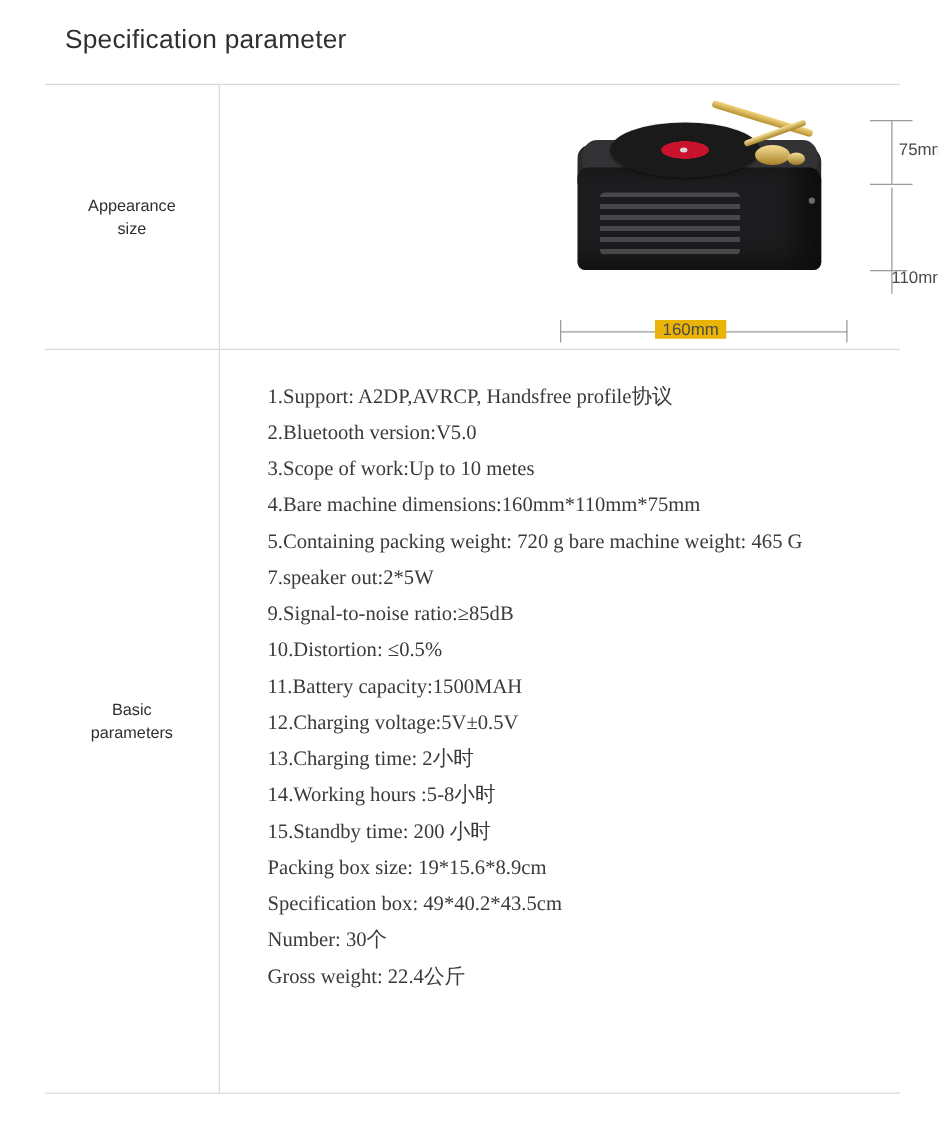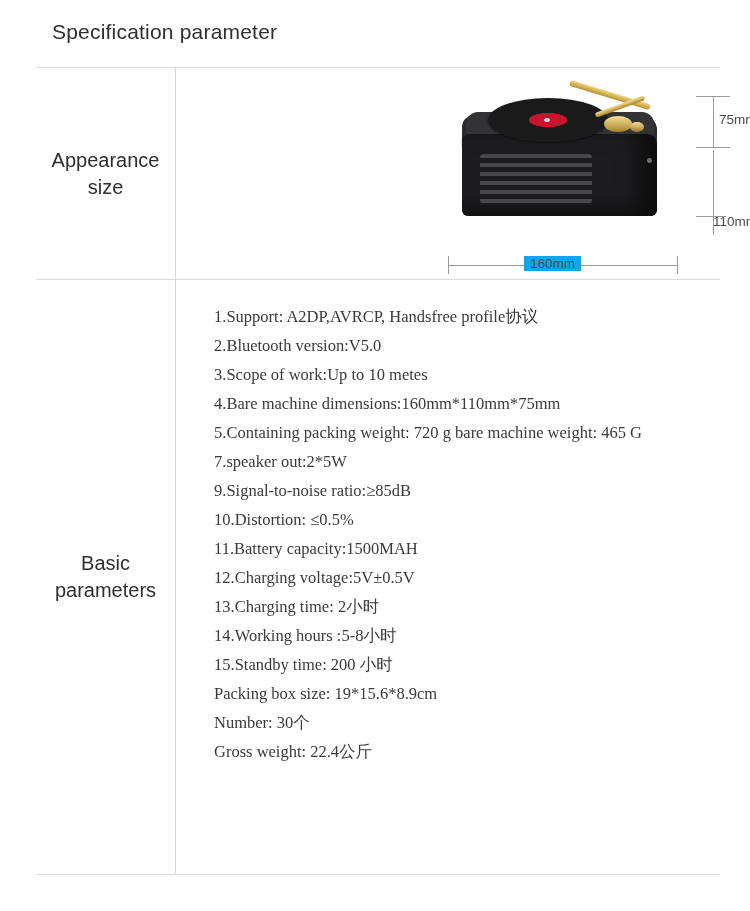--- a/index.html
+++ b/index.html
@@ -44,21 +44,21 @@
     box-sizing: border-box;
   }
   .cell-label {
     width: 140px;
     flex: 0 0 140px;
     border-right: 1px solid #d9d9d9;
     display: flex;
     align-items: center;
     justify-content: center;
     text-align: center;
-    font-size: 20px;
+    font-size: 13px;
     color: #2f2f2f;
     line-height: 1.35;
     box-sizing: border-box;
   }
   .cell-content {
     flex: 1 1 auto;
     box-sizing: border-box;
     position: relative;
   }
 
@@ -263,21 +263,21 @@
           <div class="dim-tick" style="left:520px; top:79px; width:34px; height:1px;"></div>
           <div class="dim-label" style="left:543px; top:44px;">75mm</div>
 
           <div class="dim-line-v" style="left:537px; top:82px; height:85px;"></div>
           <div class="dim-tick" style="left:520px; top:148px; width:30px; height:1px;"></div>
           <div class="dim-label" style="left:537px; top:146px;">110mm</div>
 
           <div class="dim-line-h" style="left:272px; top:197px; width:230px;"></div>
           <div class="dim-tick" style="left:272px; top:188px; width:1px; height:18px;"></div>
           <div class="dim-tick" style="left:501px; top:188px; width:1px; height:18px;"></div>
-          <div class="dim-label" style="left:348px; top:188px; background:#0ea5e9; padding:0 6px;text-align:center;">160mm</div>
+          <div class="dim-label" style="left:348px; top:188px; background:#eab308; padding:0 6px;text-align:center;">160mm</div>
 
         </div>
       </div>
     </div>
 
     <div class="row row-params">
       <div class="cell-label">
         <div>
           <div>Basic</div>
           <div>parameters</div>
@@ -292,20 +292,21 @@
           <li>5.Containing packing weight: 720 g bare machine weight: 465 G</li>
           <li>7.speaker out:2*5W</li>
           <li>9.Signal-to-noise ratio:≥85dB</li>
           <li>10.Distortion: ≤0.5%</li>
           <li>11.Battery capacity:1500MAH</li>
           <li>12.Charging voltage:5V±0.5V</li>
           <li>13.Charging time: 2小时</li>
           <li>14.Working hours :5-8小时</li>
           <li>15.Standby time: 200 小时</li>
           <li>Packing box size: 19*15.6*8.9cm</li>
+          <li>Specification box: 49*40.2*43.5cm</li>
           <li>Number: 30个</li>
           <li>Gross weight: 22.4公斤</li>
         </ul>
       </div>
     </div>
 
   </div>
 
 </div>
 

